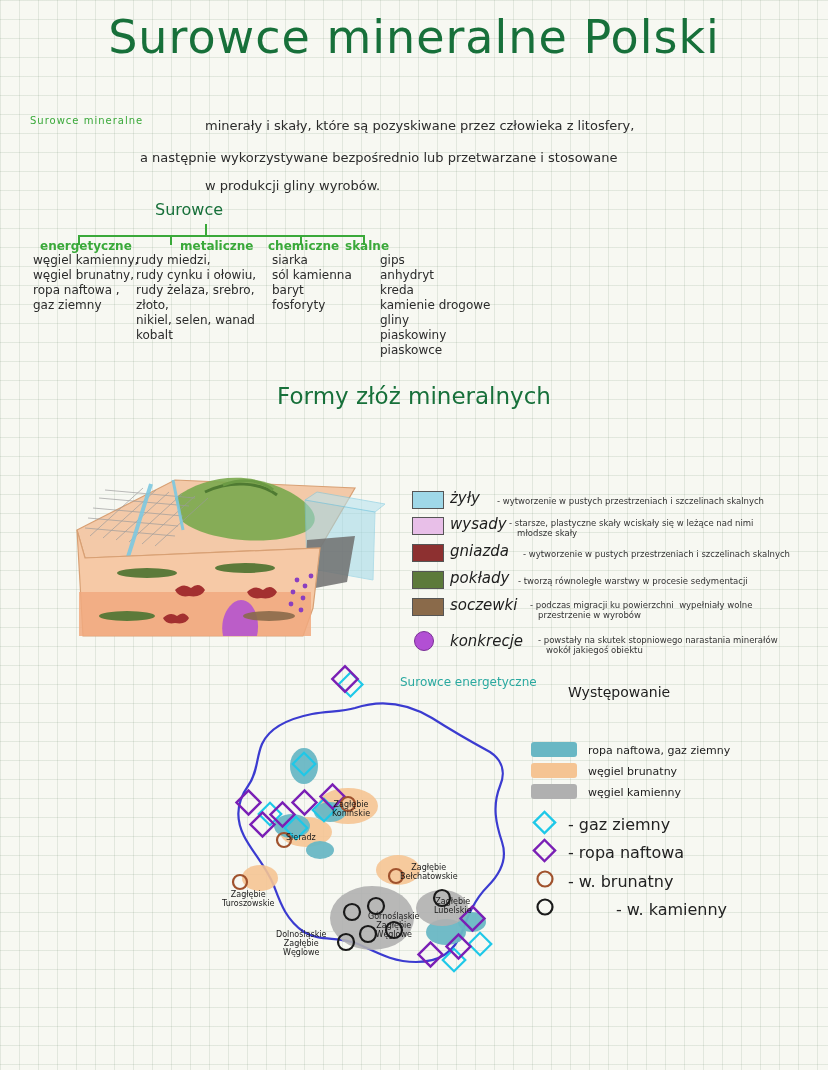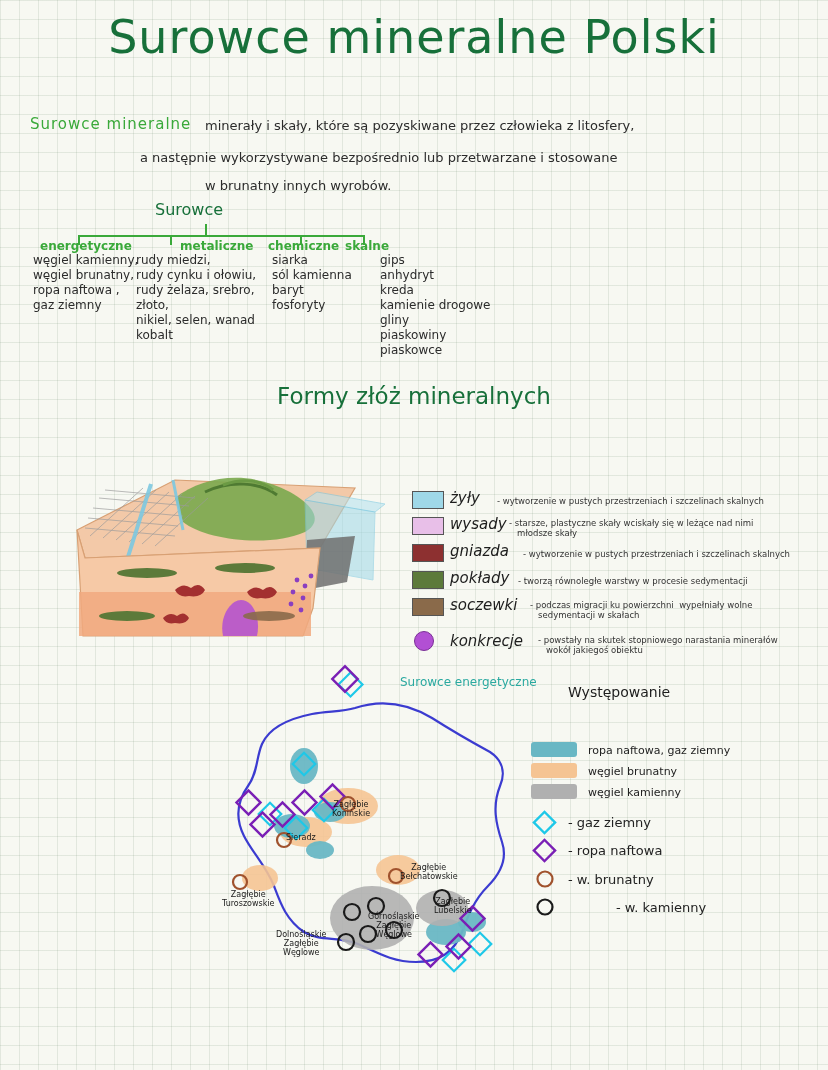--- a/index.html
+++ b/index.html
@@ -13,53 +13,53 @@
     font-family:"DejaVu Sans", sans-serif;
   }
   .pg{position:absolute;}
   
   #title{
     top:10px;left:0;width:828px;text-align:center;
     font-family:"DejaVu Sans", sans-serif;
     font-size:46px;color:#17703a;letter-spacing:1px;
   }
   
-  #def-term{top:115px;left:30px;font-size:15px;color:#3aa93a;letter-spacing:1px;}
+  #def-term{top:115px;left:30px;font-size:10px;color:#3aa93a;letter-spacing:1px;}
   .def-line{font-size:13px;color:#2b2b2b;}
   #def-l1{top:118px;left:205px;}
   #def-l2{top:150px;left:140px;}
   #def-l3{top:178px;left:205px;}
   
   #tree-root{top:200px;left:155px;font-size:16px;color:#17703a;}
   .tree-line{position:absolute;background:#3aa93a;}
   .cat{position:absolute;font-size:12px;color:#3aa93a;font-weight:bold;}
   .catlist{position:absolute;font-size:12px;color:#2b2b2b;line-height:15px;white-space:pre;}
   
   #formy{top:383px;left:0;width:828px;text-align:center;font-size:23px;color:#17703a;}
   .lg-swatch{position:absolute;width:30px;height:16px;border:1.5px solid #555;}
   .lg-name{position:absolute;font-size:15px;color:#1d1d1d;font-style:italic;}
   .lg-desc{position:absolute;font-size:8.5px;color:#333;line-height:10px;}
   
   #map-cap{top:675px;left:400px;font-size:12px;color:#2aa9a0;}
   #wyst{top:684px;left:568px;font-size:14px;color:#1d1d1d;}
   .mw-sw{position:absolute;width:46px;height:15px;border-radius:3px;}
   .mw-lb{position:absolute;font-size:11px;color:#222;}
-  .mk-lb{position:absolute;font-size:13px;color:#222;}
+  .mk-lb{position:absolute;font-size:16px;color:#222;}
   .mlabel{position:absolute;font-size:8px;color:#1a1a1a;line-height:9px;text-align:center;}
   svg{display:block;}
 </style>
 </head>
 <body>
 
 <div class="pg" id="title">Surowce mineralne Polski</div>
 
 <div class="pg" id="def-term">Surowce   mineralne</div>
 <div class="pg def-line" id="def-l1">minerały i skały, które są pozyskiwane przez człowieka z litosfery,</div>
 <div class="pg def-line" id="def-l2">a następnie wykorzystywane bezpośrednio lub przetwarzane i stosowane</div>
-<div class="pg def-line" id="def-l3">w brunatny innych wyrobów.</div>
+<div class="pg def-line" id="def-l3">w produkcji gliny wyrobów.</div>
 
 <div class="pg" id="tree-root">Surowce</div>
 <div class="tree-line" style="left:205px;top:224px;width:2px;height:12px;"></div>
 <div class="tree-line" style="left:78px;top:235px;width:285px;height:2px;"></div>
 <div class="tree-line" style="left:78px;top:235px;width:2px;height:10px;"></div>
 <div class="tree-line" style="left:170px;top:235px;width:2px;height:10px;"></div>
 <div class="tree-line" style="left:300px;top:235px;width:2px;height:10px;"></div>
 <div class="tree-line" style="left:363px;top:235px;width:2px;height:10px;"></div>
 
 <div class="cat" style="left:40px;top:239px;">energetyczne</div>
@@ -164,21 +164,21 @@
 <div class="lg-name" style="left:450px;top:542px;">gniazda</div>
 <div class="lg-desc" style="left:523px;top:549px;white-space:pre;">- wytworzenie w pustych przestrzeniach i szczelinach skalnych</div>
 
 <div class="lg-swatch" style="left:412px;top:571px;background:#5c7a3a;"></div>
 <div class="lg-name" style="left:450px;top:569px;">pokłady</div>
 <div class="lg-desc" style="left:518px;top:576px;white-space:pre;">- tworzą równoległe warstwy w procesie sedymentacji</div>
 
 <div class="lg-swatch" style="left:412px;top:598px;background:#8a6a4a;"></div>
 <div class="lg-name" style="left:450px;top:596px;">soczewki</div>
 <div class="lg-desc" style="left:530px;top:600px;white-space:pre;">- podczas migracji ku powierzchni  wypełniały wolne
-   sedymentacji w skałach</div>
+   przestrzenie w wyrobów</div>
 
 <div class="lg-swatch" style="left:414px;top:631px;width:18px;height:18px;border-radius:50%;background:#b24fd4;border-color:#7a2f96;"></div>
 <div class="lg-name" style="left:450px;top:632px;">konkrecje</div>
 <div class="lg-desc" style="left:538px;top:635px;white-space:pre;">- powstały na skutek stopniowego narastania minerałów
    wokół jakiegoś obiektu</div>
 
 <div class="pg" id="map-cap">Surowce energetyczne</div>
 <div class="pg" id="wyst">Występowanie</div>
 
 <div class="mw-sw" style="left:531px;top:742px;background:#69b7c4;"></div>

